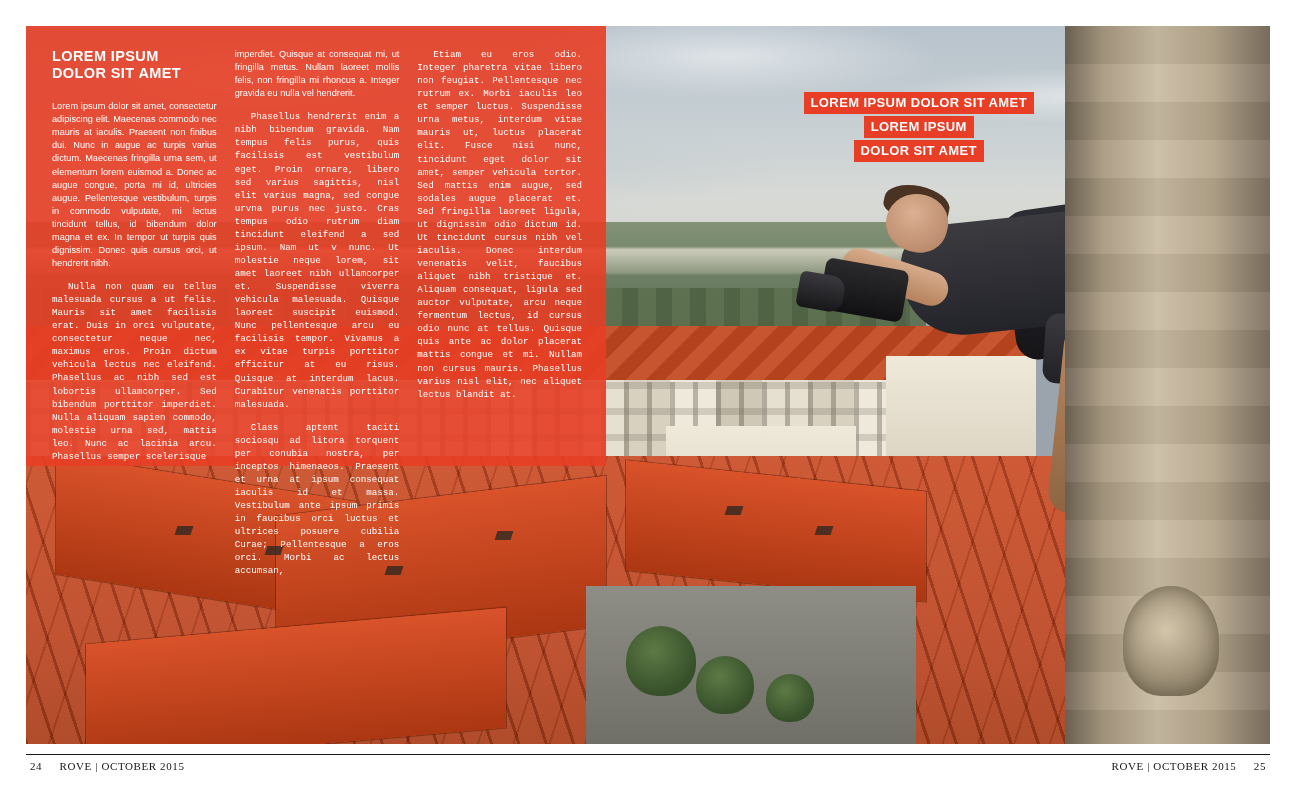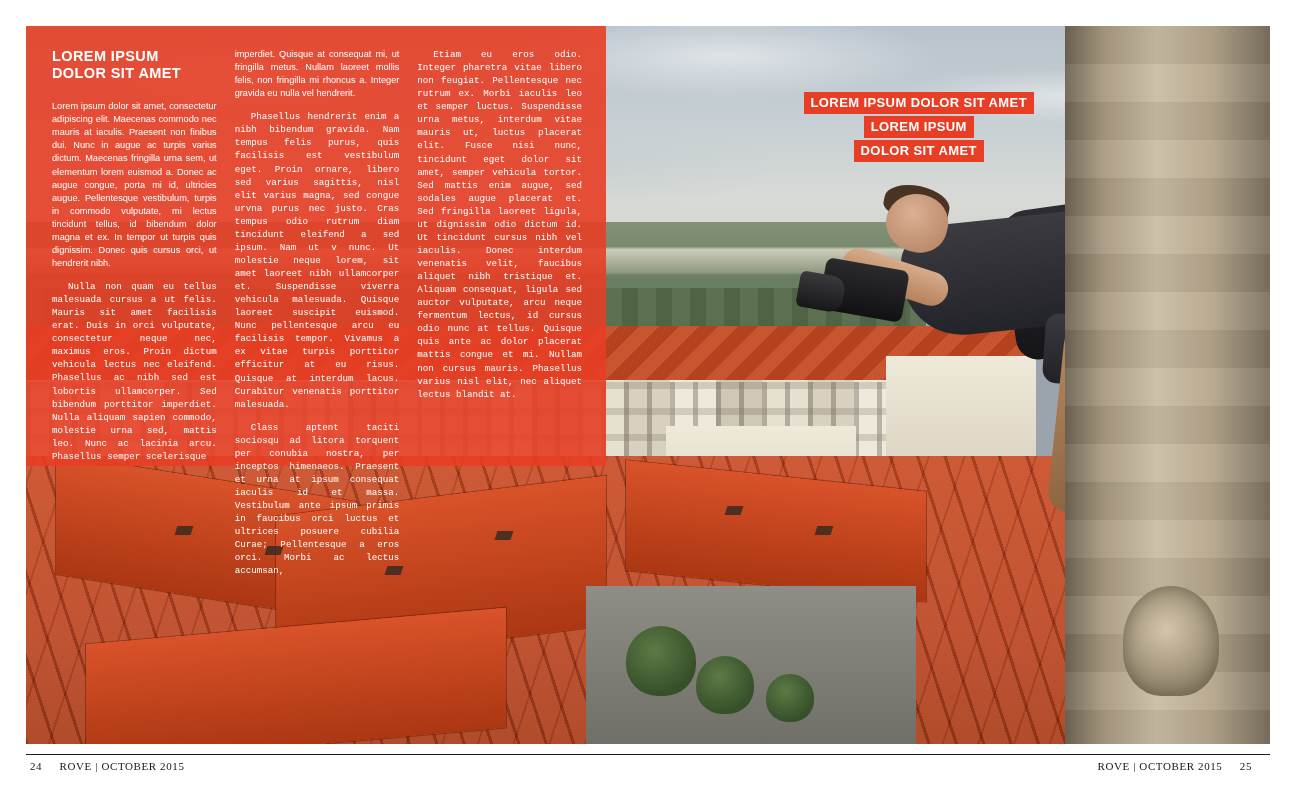--- a/index.html
+++ b/index.html
@@ -279,21 +279,21 @@
   .folio {
     position: absolute;
     top: 760px;
     font-family: "Liberation Serif", serif;
     font-size: 11px;
     color: #161616;
     letter-spacing: .6px;
   }
   .folio.left { left: 30px; }
   .folio.left .num { margin-right: 14px; }
-  .folio.right { right: 44px; padding-left: 27px; }
+  .folio.right { right: 30px; padding-left: 27px; }
   .folio.right .num { margin-left: 14px; }
 </style>
 </head>
 <body>
 
 <div class="spread">
 
   <div class="photo">
 
     <div class="sky"></div>

